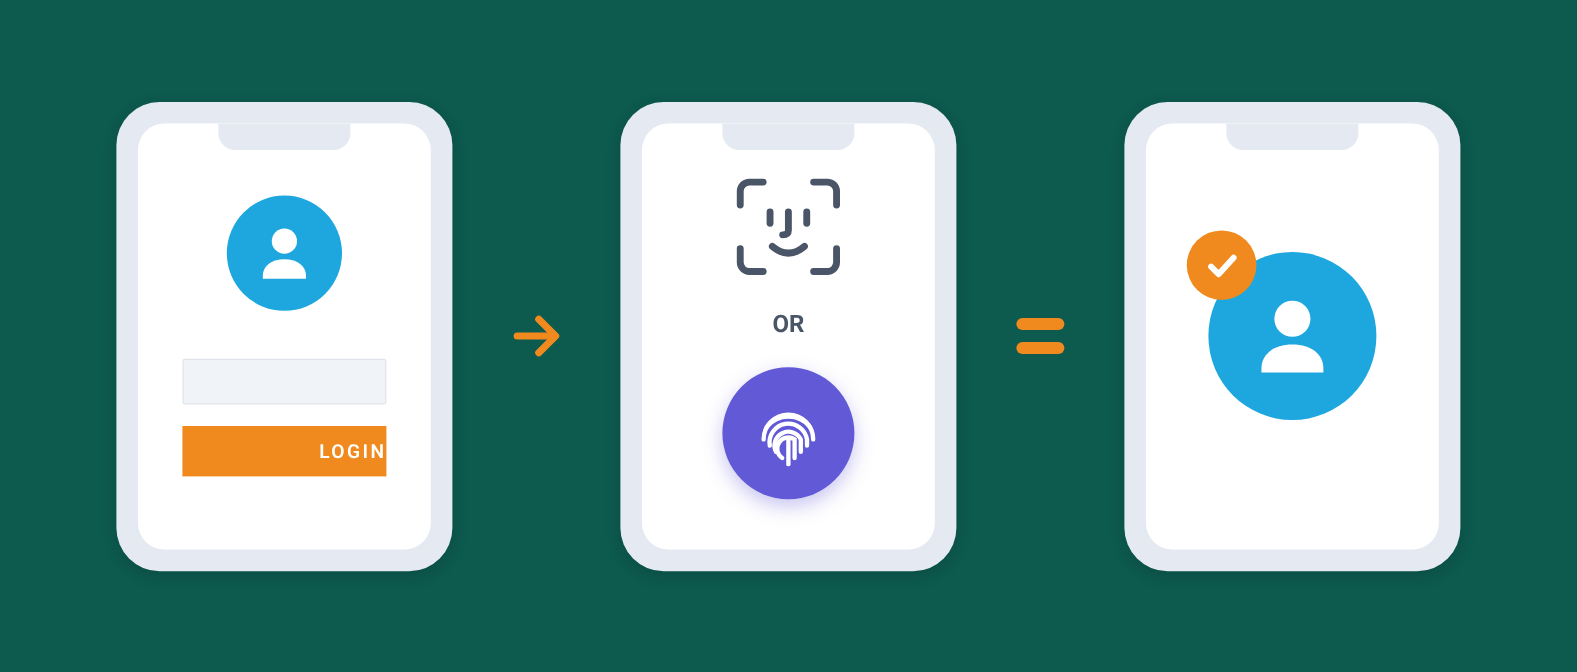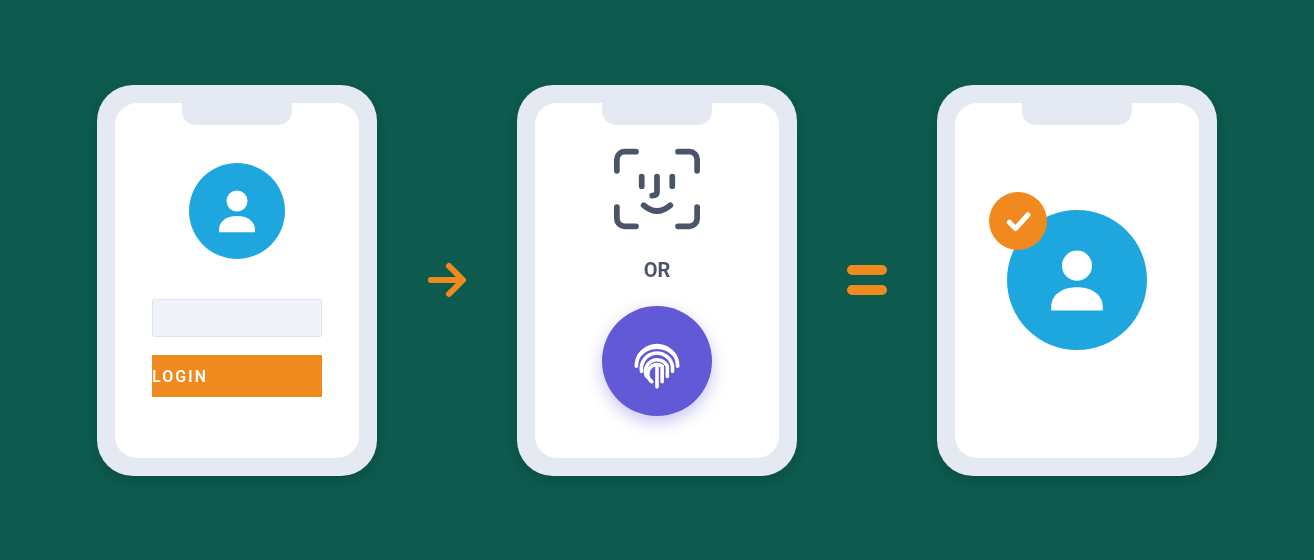--- a/index.html
+++ b/index.html
@@ -69,21 +69,21 @@
     border-radius: 2px;
     margin-bottom: 18px;
   }
   .login-btn {
     width: 170px;
     height: 42px;
     background: #f08a1f;
     color: #ffffff;
     display: flex;
     align-items: center;
-    justify-content: flex-start;
+    justify-content: flex-end;
     font-weight: 600;
     letter-spacing: 2px;
     font-size: 16px;
   }
   .or-label {
     color: #4a5568;
     font-weight: 700;
     font-size: 20px;
     margin: 24px 0;
   }

